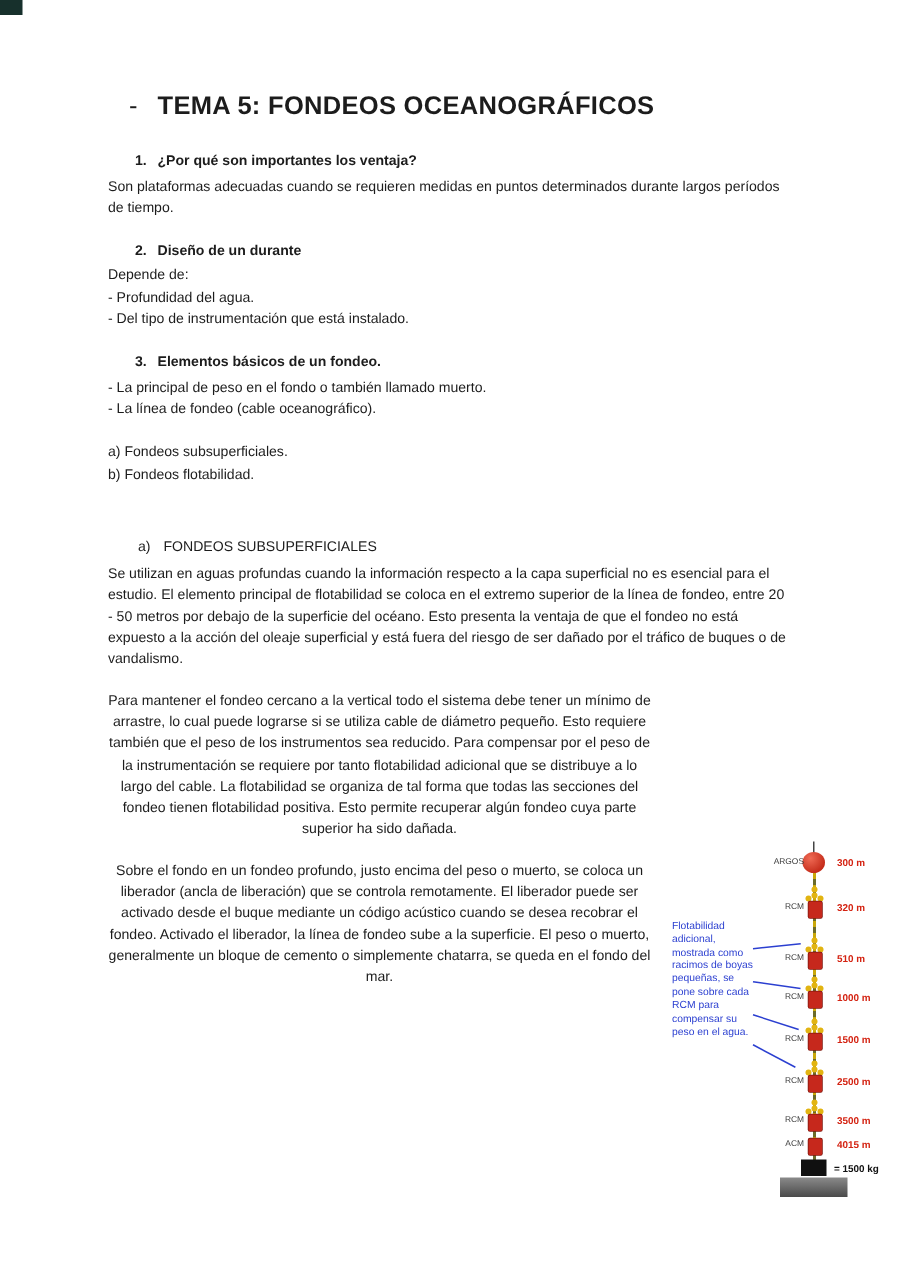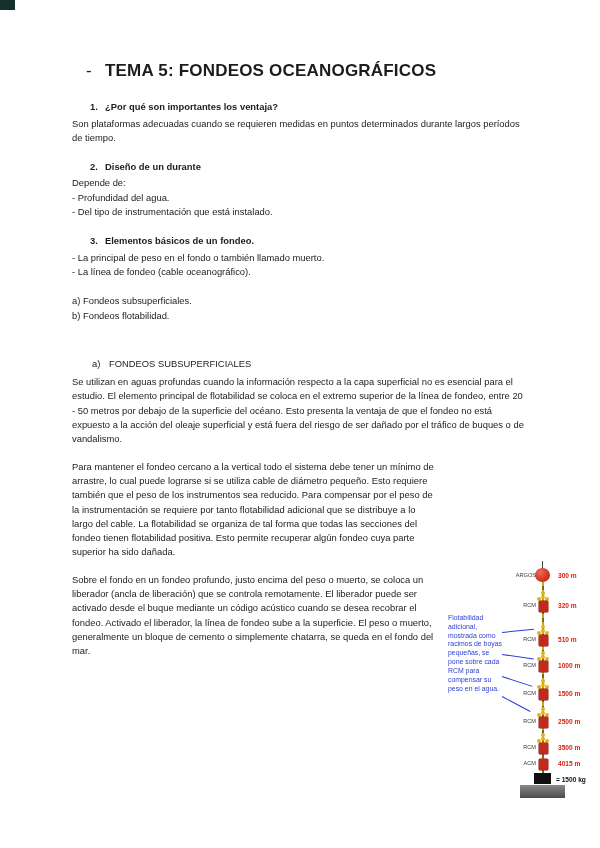--- a/index.html
+++ b/index.html
@@ -10,21 +10,21 @@
   .corner-mark { position:absolute; left:0; top:0; width:15px; height:10px; background:#17302c; }
   .content { position:absolute; left:72px; top:64px; width:456px; font-size:9.4px; line-height:14.3px; }
   .title-row { padding-left:14px; margin-bottom:22px; font-size:17px; font-weight:bold; letter-spacing:.2px; }
   .title-row .dash { display:inline-block; width:19px; font-weight:normal; }
   .h-row { padding-left:18px; font-weight:bold; margin-bottom:2px; }
   .h-row .h-num { display:inline-block; width:15px; }
   p.body { margin:0; }
   .sect { margin-bottom:15px; }
   .gap-sub { margin-top:34px; margin-bottom:4px; padding-left:20px; }
   .gap-sub .s-label { display:inline-block; width:17px; }
-  p.narrow { width:362px; }
+  p.narrow { width:362px;text-align:center; }
   p.para-gap { margin-top:13px; }
 
   
   .figure { position:absolute; left:446px; top:552px; width:152px; height:258px; }
   .moorline { position:absolute; left:96px; top:30px; width:2px; height:192px;
               background:repeating-linear-gradient(#caa80a 0 4px, #6b6b2a 4px 8px); }
   .comp { position:absolute; left:0; width:152px; height:14px; }
   .comp-label { position:absolute; right:62px; top:2px; font-size:5.6px; color:#3c3c3c; }
   .inst { position:absolute; left:93px; top:1px; width:9px; height:11px; background:#c6281c; border-radius:1px; box-shadow:0 0 0 .5px #7e150c; }
   .buoys { position:absolute; left:95px; top:-5px; width:4px; height:4px; border-radius:50%; background:#e2b411;

